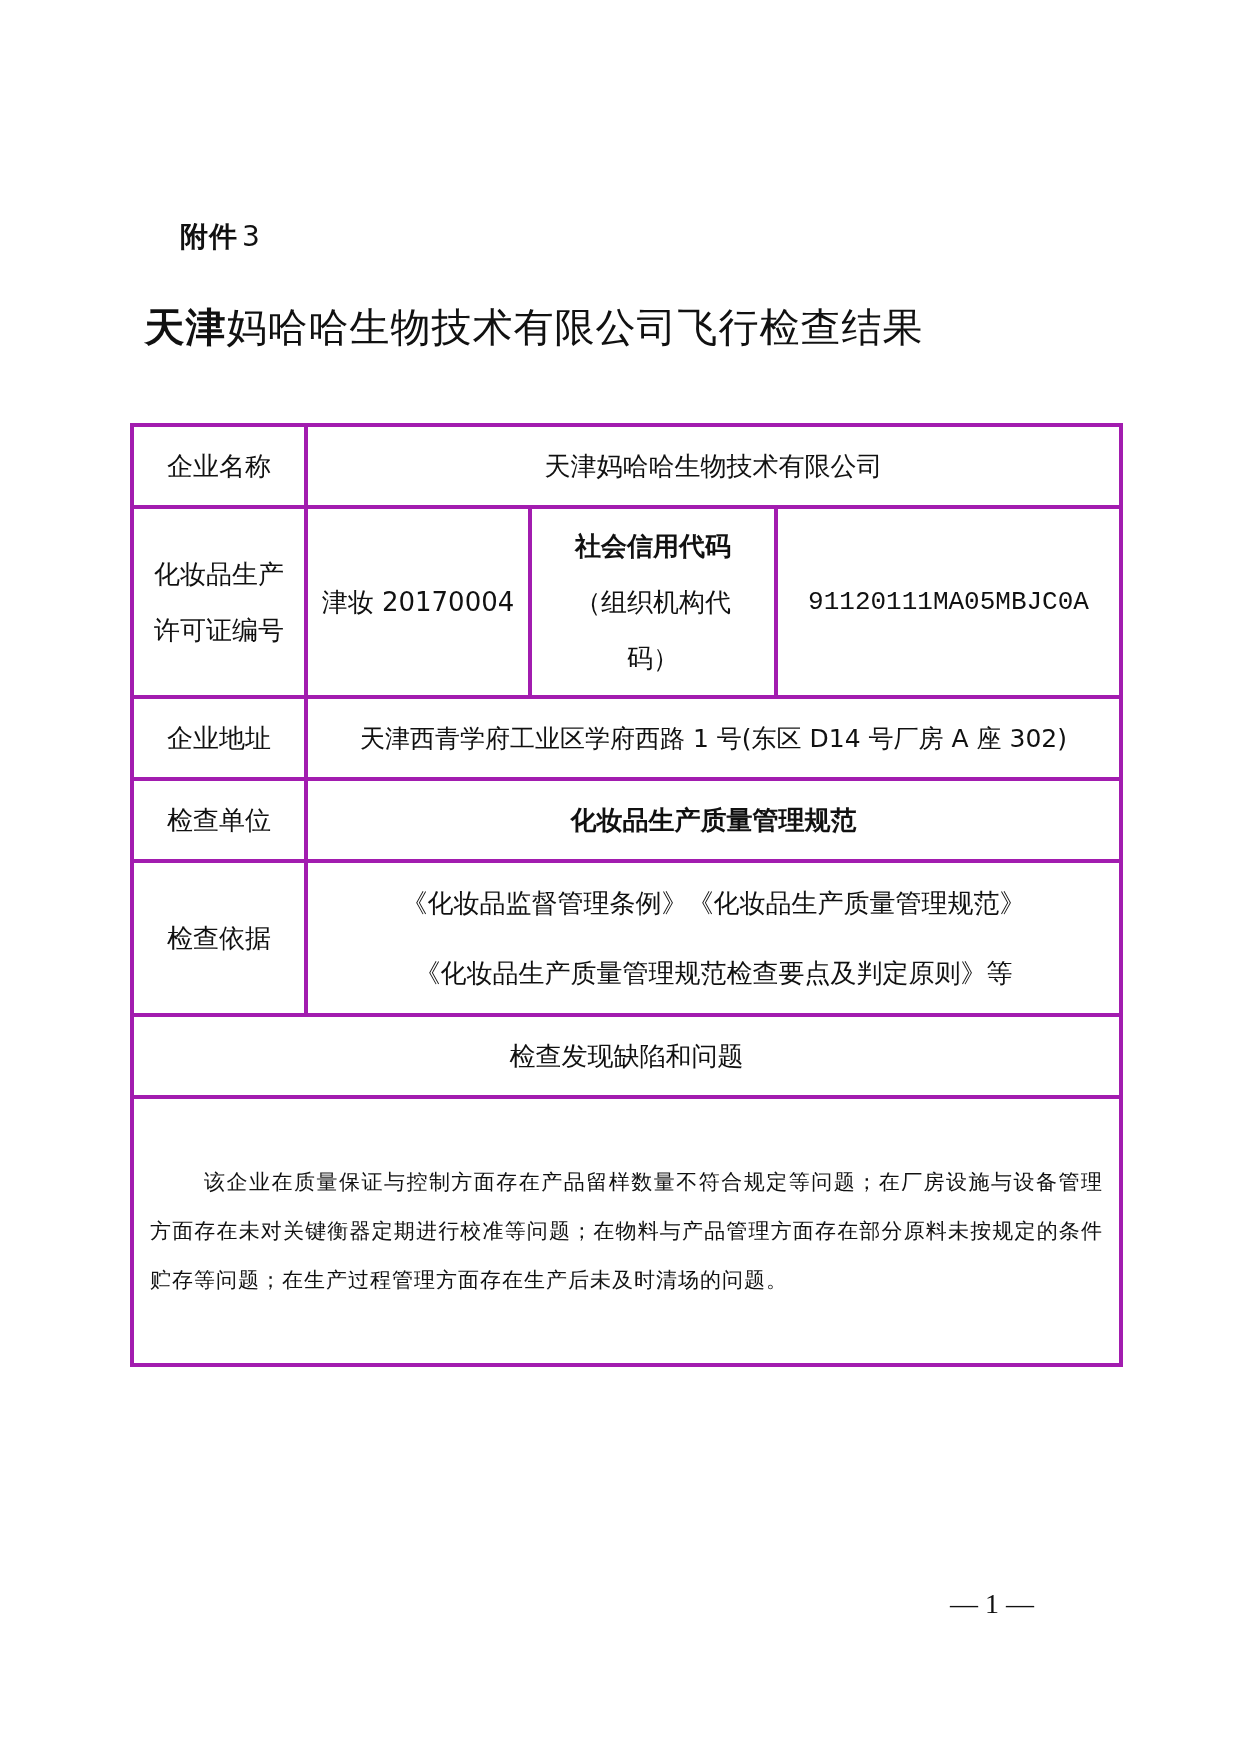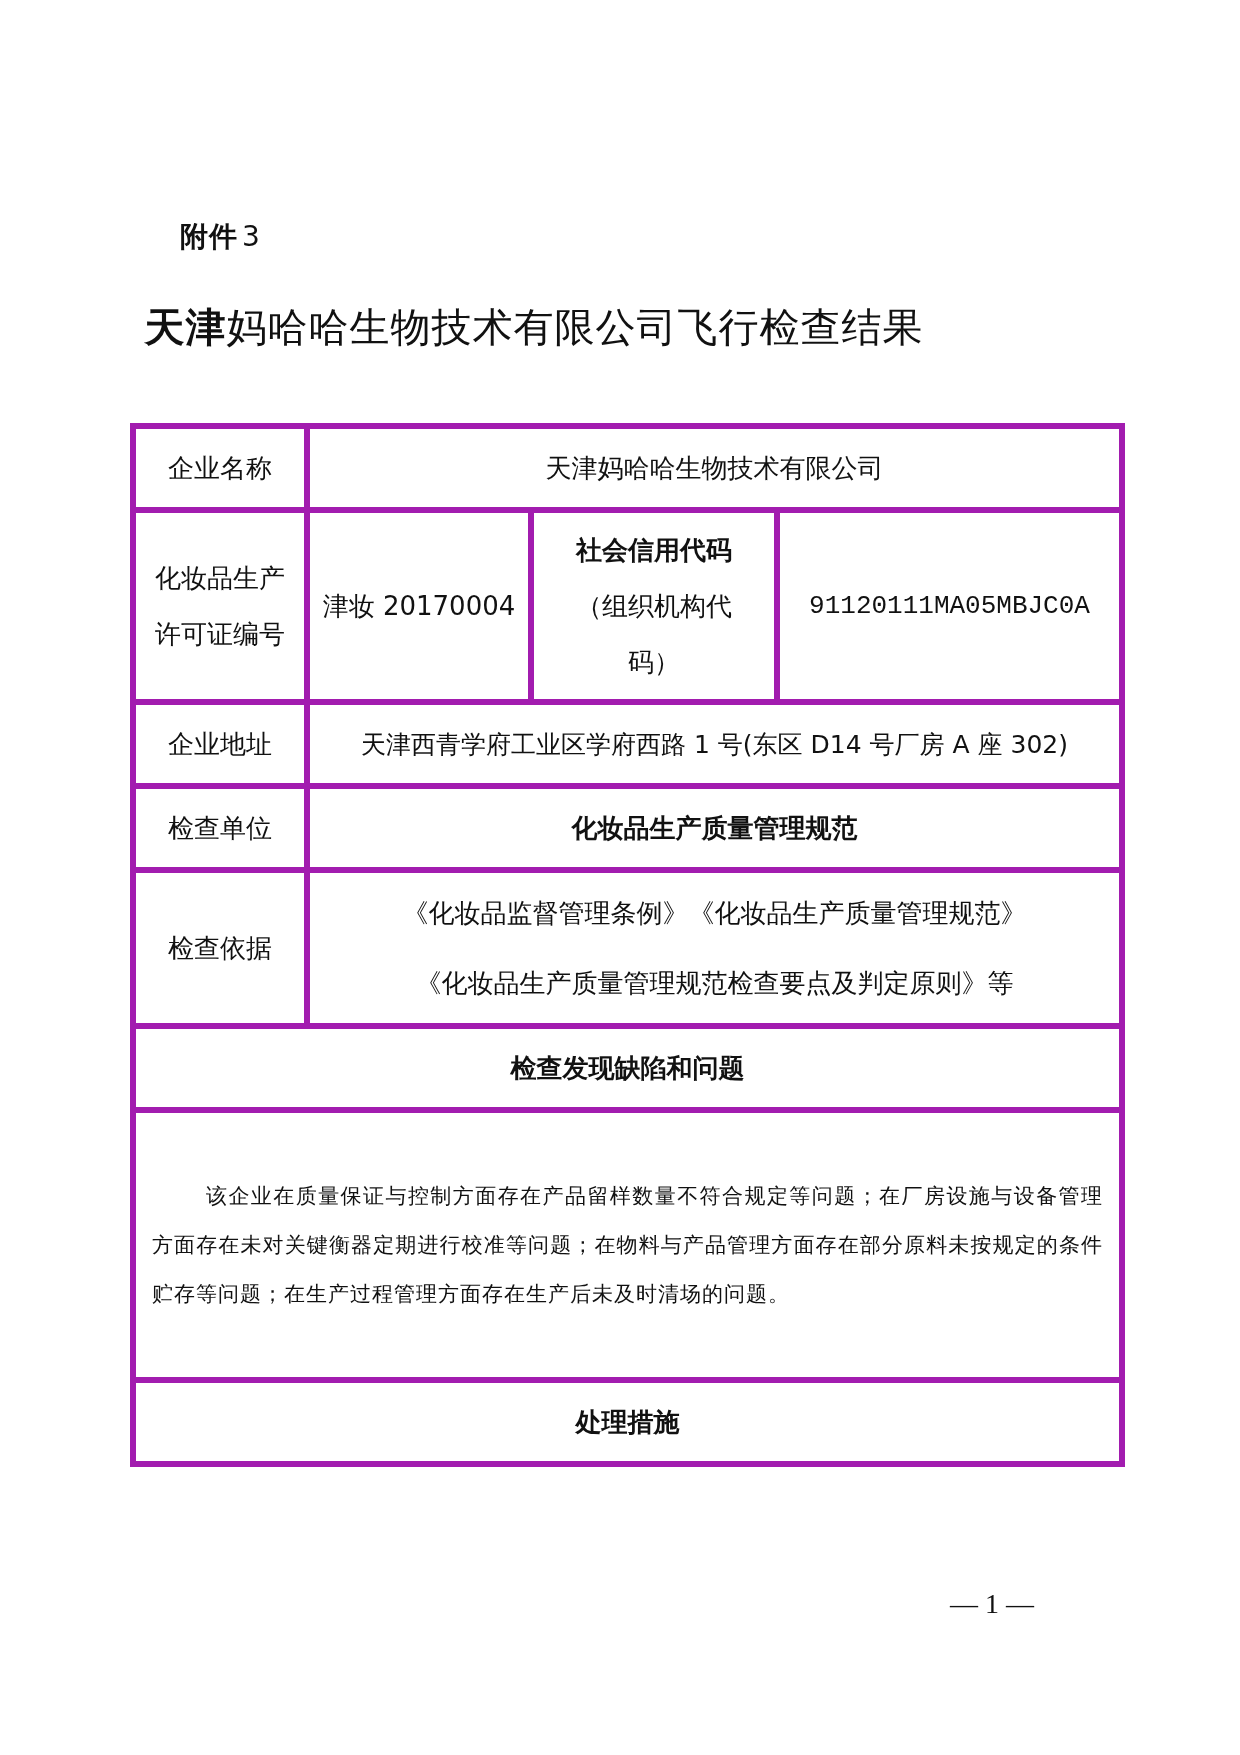--- a/index.html
+++ b/index.html
@@ -3,27 +3,27 @@
 <meta charset="utf-8">
 <style>
   html, body { margin:0; padding:0; background:#ffffff; }
   body { width:1240px; height:1755px; position:relative; overflow:hidden;
          font-family:"DejaVu Sans", sans-serif; color:#111; }
   .attach { position:absolute; left:165px; top:218px; font-size:28px; font-weight:bold; letter-spacing:1px;margin-left:15px; }
   .attach .num { font-weight:normal; margin-left:4px; }
   .title { position:absolute; left:0; width:1068px; top:300px; text-align:center; font-size:40px; letter-spacing:1px; }
   .title b { font-weight:bold; }
   table.grid { position:absolute; left:130px; top:423px; width:989px; border-collapse:collapse; table-layout:fixed; }
-  table.grid td { border:6px solid #a21caf; font-size:26px; text-align:center; vertical-align:middle; padding:4px; }
+  table.grid td { border:4px solid #a21caf; font-size:26px; text-align:center; vertical-align:middle; padding:4px; }
   .r1 td { height:70px; }
   .r2 td { height:178px; line-height:56px; }
   .r3 td { height:70px; }
   .r4 td { height:70px; }
   .r5 td { height:142px; }
-  .r6 td { height:70px; font-weight:bold; }
+  .r6 td { height:70px; font-weight:normal; }
   .r7 td { height:256px; text-align:left; }
   .r8 td { height:70px; font-weight:bold; }
   .serif { font-family:Liberation Mono, monospace; font-size:27px; }
   .basis-line { display:block; line-height:70px; }
   .para { padding:0 12px; font-size:21px; line-height:49px; text-indent:54px; text-align:justify; letter-spacing:1px; }
   .pagenum { position:absolute; left:950px; top:1588px; font-family:"Liberation Serif", serif; font-size:28px; }
 </style>
 </head>
 <body>
 
@@ -76,19 +76,16 @@
     </td>
   </tr>
   <tr class="r6">
     <td colspan="4">检查发现缺陷和问题</td>
   </tr>
   <tr class="r7">
     <td colspan="4">
       <div class="para">该企业在质量保证与控制方面存在产品留样数量不符合规定等问题；在厂房设施与设备管理方面存在未对关键衡器定期进行校准等问题；在物料与产品管理方面存在部分原料未按规定的条件贮存等问题；在生产过程管理方面存在生产后未及时清场的问题。</div>
     </td>
   </tr>
-  <tr class="r8">
-    <td colspan="4">处理措施</td>
-  </tr>
 </tbody>
   </table>
 
 <div class="pagenum">— 1 —</div>
 
 </body></html>

